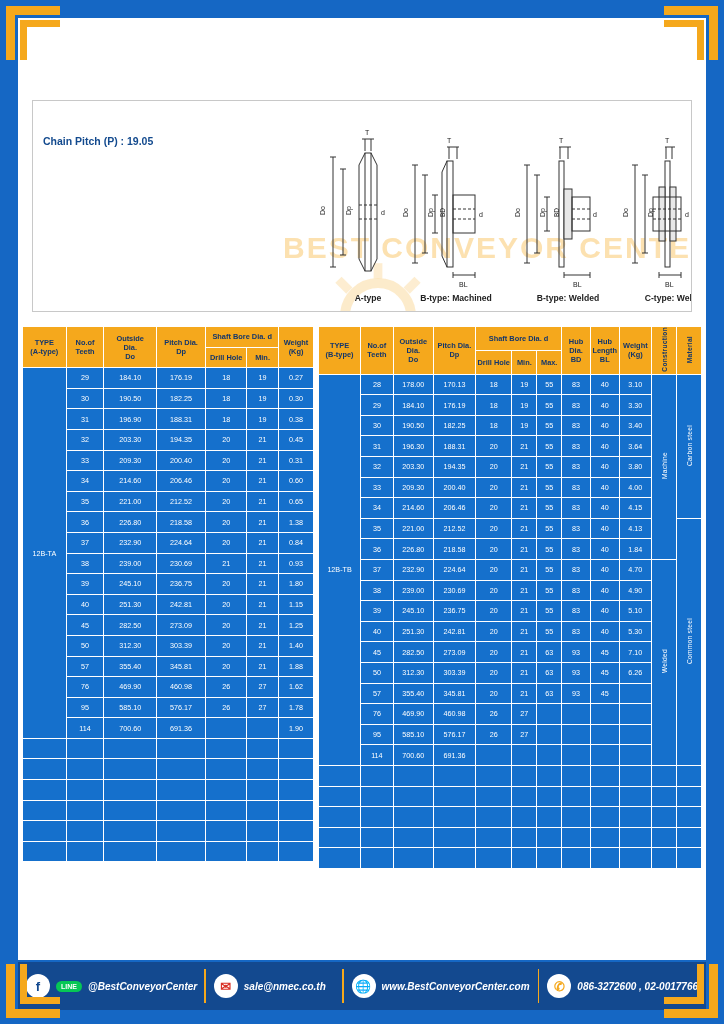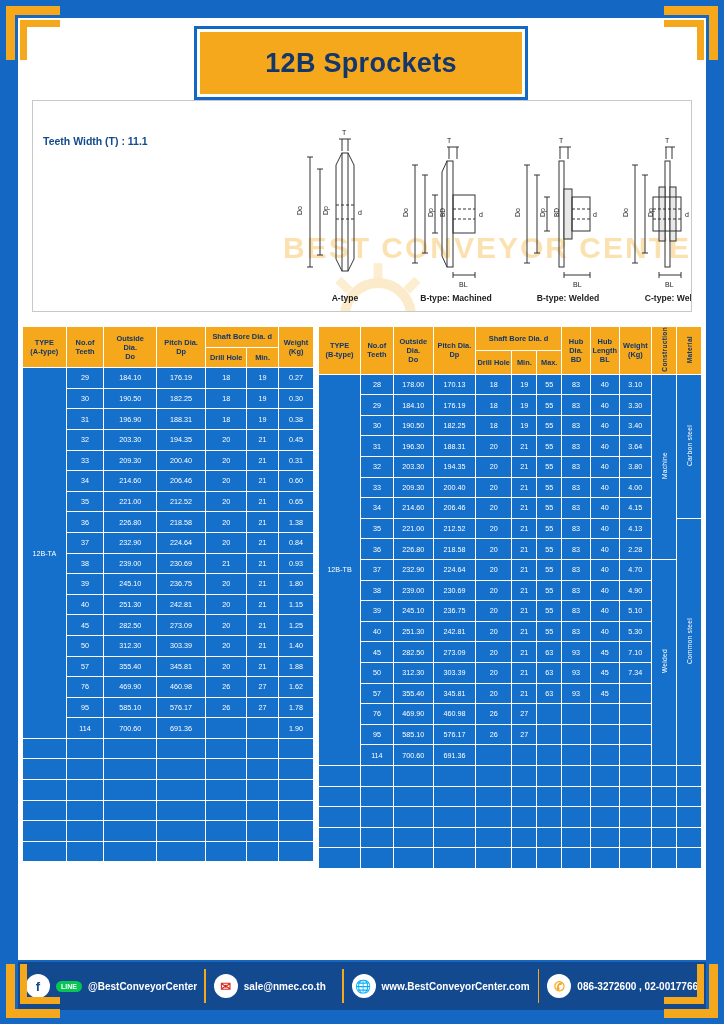--- a/index.html
+++ b/index.html
@@ -152,21 +152,21 @@
   .circ {
     width: 24px; height: 24px; border-radius: 50%;
     display: flex; align-items: center; justify-content: center;
     font-size: 13px; color: #13498f; background: #ffffff;
     flex: 0 0 auto; font-weight: bold;
   }
   .line-badge {
     background: #06c755; color: #fff; font-size: 7px; border-radius: 9px;
     padding: 2px 5px; font-weight: bold;
   }
-  .footer-text { white-space: nowrap; }
+  .footer-text { white-space: nowrap; font-style: italic; }
 </style>
 </head>
 <body>
 
 <div class="page">
 
   <div class="white-sheet"></div>
 
   <div class="corner tl">
       <i></i>
@@ -186,23 +186,20 @@
       <i></i>
       <i></i>
     </div>
   <div class="corner br">
       <i></i>
       <i></i>
       <i></i>
       <i></i>
     </div>
 
-  <div class="title-bar">
-    <span class="title-text">12B Sprockets</span>
-  </div>
 
   <div class="spec-panel">
 
     <div class="wm-gear">
       <svg width="110" height="110" viewBox="0 0 100 100">
         <g fill="rgba(245,168,28,.45)">
           <circle cx="50" cy="50" r="30" fill="none" stroke="rgba(245,168,28,.5)" stroke-width="9"></circle>
           <g>
             <rect x="46" y="2" width="8" height="14"></rect>
               <rect x="46" y="84" width="8" height="14"></rect>
@@ -213,26 +210,26 @@
             <rect x="15" y="71" width="8" height="14" transform="rotate(45 19 78)"></rect>
             <rect x="77" y="71" width="8" height="14" transform="rotate(-45 81 78)"></rect>
           </g>
         </g>
       </svg>
     </div>
 
     <div class="watermark">BEST CONVEYOR CENTER</div>
 
     <div class="spec-list">
-      <div>Teeth Width (T)  :  11.1</div>
+      <div>Chain Pitch (P)  :  19.05</div>
     </div>
 
     <div class="diagrams">
 
-      <div class="dg" style="left:9px">
+      <div class="dg" style="left:32px">
         <svg width="110" height="180" viewBox="0 0 110 180">
           <g stroke="#333" fill="none" stroke-width="1">
             <line x1="20" y1="40" x2="20" y2="150"></line>
             <line x1="17" y1="40" x2="23" y2="40"></line>
               <line x1="17" y1="150" x2="23" y2="150"></line>
             <line x1="30" y1="52" x2="30" y2="138"></line>
             <line x1="27" y1="52" x2="33" y2="52"></line>
               <line x1="27" y1="138" x2="33" y2="138"></line>
             <rect x="52" y="36" width="6" height="118"></rect>
             <path d="M52,36 L46,48 L46,142 L52,154"></path>
@@ -755,21 +752,21 @@
           </tr>
           <tr>
             <td>36</td>
             <td>226.80</td>
             <td>218.58</td>
             <td>20</td>
             <td>21</td>
             <td>55</td>
             <td>83</td>
             <td>40</td>
-            <td>2.28</td>
+            <td>1.84</td>
           </tr>
           <tr>
             <td>37</td>
             <td>232.90</td>
             <td>224.64</td>
             <td>20</td>
             <td>21</td>
             <td>55</td>
             <td>83</td>
             <td>40</td>
@@ -822,21 +819,21 @@
           </tr>
           <tr>
             <td>50</td>
             <td>312.30</td>
             <td>303.39</td>
             <td>20</td>
             <td>21</td>
             <td>63</td>
             <td>93</td>
             <td>45</td>
-            <td>7.34</td>
+            <td>6.26</td>
           </tr>
           <tr>
             <td>57</td>
             <td>355.40</td>
             <td>345.81</td>
             <td>20</td>
             <td>21</td>
             <td>63</td>
             <td>93</td>
             <td>45</td>

